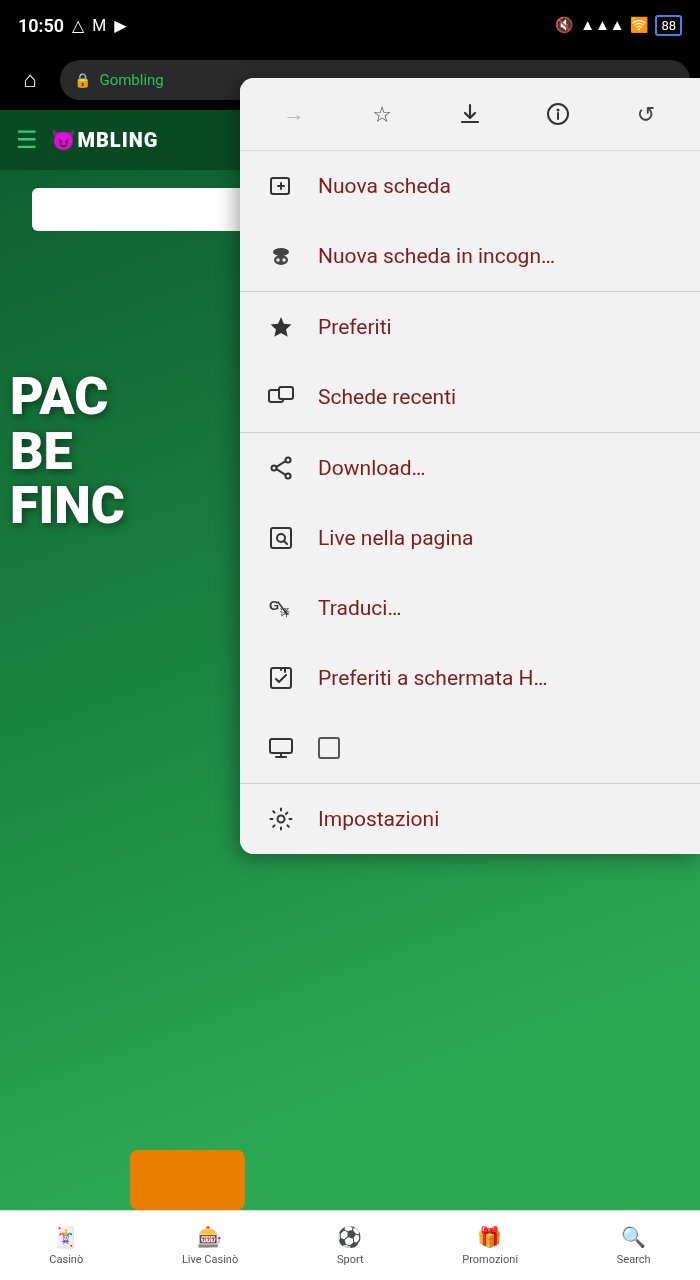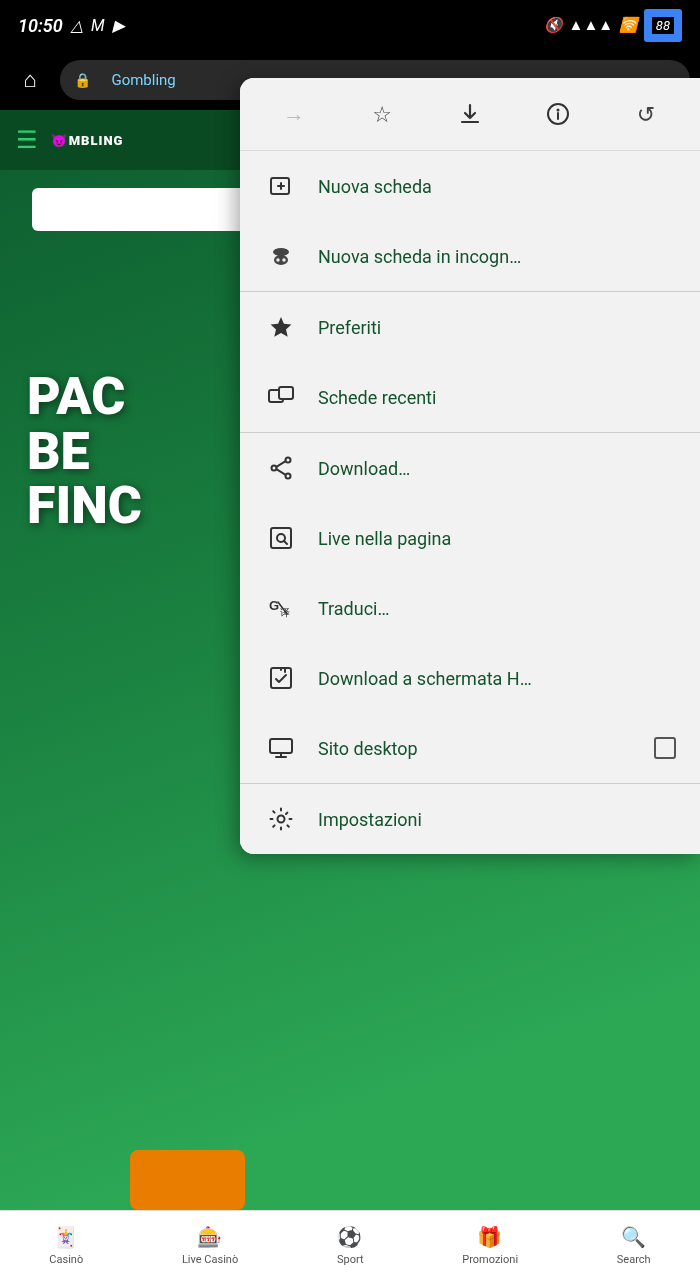--- a/index.html
+++ b/index.html
@@ -15,21 +15,20 @@
     
     .status-bar {
       height: 50px;
       background: #000;
       display: flex;
       align-items: center;
       justify-content: space-between;
       padding: 8px 18px;
       position: relative;
       z-index: 10;
-      font-style: italic;
     }
     .status-time {
       color: #fff;
       font-size: 18px;
       font-weight: 600;
     }
     .status-icons {
       display: flex;
       align-items: center;
       gap: 6px;
@@ -65,26 +64,25 @@
       display: flex;
       align-items: center;
       padding: 0 14px;
       gap: 8px;
     }
     .browser-lock {
       color: #ccc;
       font-size: 14px;
     }
     .browser-url {
-      color: #7dd3fc;
+      color: #22c55e;
       font-size: 15px;
       flex: 1;
       overflow: hidden;
       white-space: nowrap;
-      margin-left: 12px;
     }
 
     
     .page-bg {
       position: absolute;
       top: 110px;
       left: 0;
       width: 700px;
       height: calc(1280px - 110px);
       background: linear-gradient(160deg, #0d5c2e 0%, #1a8040 40%, #2ca855 80%);
@@ -130,21 +128,21 @@
       top: 260px;
       left: 0;
       width: 240px;
       overflow: hidden;
     }
     .page-hero-text {
       color: #fff;
       font-size: 52px;
       font-weight: 900;
       line-height: 1.05;
-      padding-left: 27px;
+      padding-left: 10px;
       text-shadow: 2px 2px 8px rgba(0,0,0,0.5);
     }
 
     
     .page-orange-btn {
       position: absolute;
       top: 1040px;
       left: 130px;
       width: 115px;
       height: 60px;
@@ -229,22 +227,22 @@
       width: 34px;
       height: 34px;
       display: flex;
       align-items: center;
       justify-content: center;
       font-size: 22px;
       color: #333;
       flex-shrink: 0;
     }
     .menu-label {
-      font-size: 18px;
-      color: #14532d;
+      font-size: 21px;
+      color: #7f1d1d;
       font-weight: 400;
       flex: 1;
     }
     .menu-divider {
       height: 1px;
       background: #ccc;
       margin: 0 0;
     }
     .menu-checkbox {
       width: 22px;
@@ -263,37 +261,37 @@
   <div class="status-left">
     <span class="status-time">10:50</span>
     <span style="color:#fff;font-size:16px;">△</span>
     <span style="color:#fff;font-size:16px;">M</span>
     <span style="color:#fff;font-size:16px;">▶</span>
   </div>
   <div class="status-icons">
     <span style="color:#fff;font-size:15px;">🔇</span>
     <span style="color:#fff;font-size:15px;">▲▲▲</span>
     <span style="color:#fff;font-size:15px;">🛜</span>
-    <span style="color:#fff;font-size:13px;border:8px solid #3b82f6;border-radius:3px;padding:1px 4px;">88</span>
+    <span style="color:#fff;font-size:13px;border:2px solid #3b82f6;border-radius:3px;padding:1px 4px;">88</span>
   </div>
 </div>
 
 <div class="browser-bar">
   <div class="browser-home-btn">⌂</div>
   <div class="browser-address">
     <span class="browser-lock">🔒</span>
     <span class="browser-url">Gombling</span>
   </div>
 </div>
 
 <div class="page-bg">
 
   <div class="page-nav">
     <span class="nav-hamburger">☰</span>
-    <span class="nav-logo" style="font-size:13px;letter-spacing:1px;">😈MBLING</span>
+    <span class="nav-logo" style="font-size:20px;letter-spacing:1px;">😈MBLING</span>
   </div>
 
   <div style="padding: 10px 16px;">
     <div class="accedi-btn">ACCEDI</div>
   </div>
 
   <div class="page-hero">
     <div class="page-hero-text">
       PAC<br>BE<br>FINC
     </div>
@@ -437,32 +435,31 @@
     </div>
 
     <div class="menu-item">
       <div class="menu-icon">
         <svg width="26" height="26" viewBox="0 0 26 26" fill="none" stroke="#333" stroke-width="2" stroke-linecap="round" stroke-linejoin="round">
           <rect x="3" y="3" width="20" height="20" rx="2"></rect>
           <polyline points="8,14 11,17 18,10"></polyline>
           <path d="M17 3v4M13 3v2"></path>
         </svg>
       </div>
-      <span class="menu-label">Download a schermata H…</span>
+      <span class="menu-label">Preferiti a schermata H…</span>
     </div>
 
     <div class="menu-item">
       <div class="menu-icon">
         <svg width="26" height="26" viewBox="0 0 26 26" fill="none" stroke="#333" stroke-width="2" stroke-linecap="round" stroke-linejoin="round">
           <rect x="2" y="4" width="22" height="14" rx="2"></rect>
           <line x1="8" y1="22" x2="18" y2="22"></line>
           <line x1="13" y1="18" x2="13" y2="22"></line>
         </svg>
       </div>
-      <span class="menu-label">Sito desktop</span>
       <div class="menu-checkbox"></div>
     </div>
 
     <div class="menu-divider"></div>
 
     <div class="menu-item">
       <div class="menu-icon">
         <svg width="26" height="26" viewBox="0 0 26 26" fill="none" stroke="#333" stroke-width="2" stroke-linecap="round" stroke-linejoin="round">
           <circle cx="13" cy="13" r="3.5"></circle>
           <path d="M13 2.5v2M13 21.5v2M2.5 13h2M21.5 13h2M5.2 5.2l1.4 1.4M19.4 19.4l1.4 1.4M19.4 6.6l-1.4 1.4M6.6 19.4l-1.4 1.4"></path>

